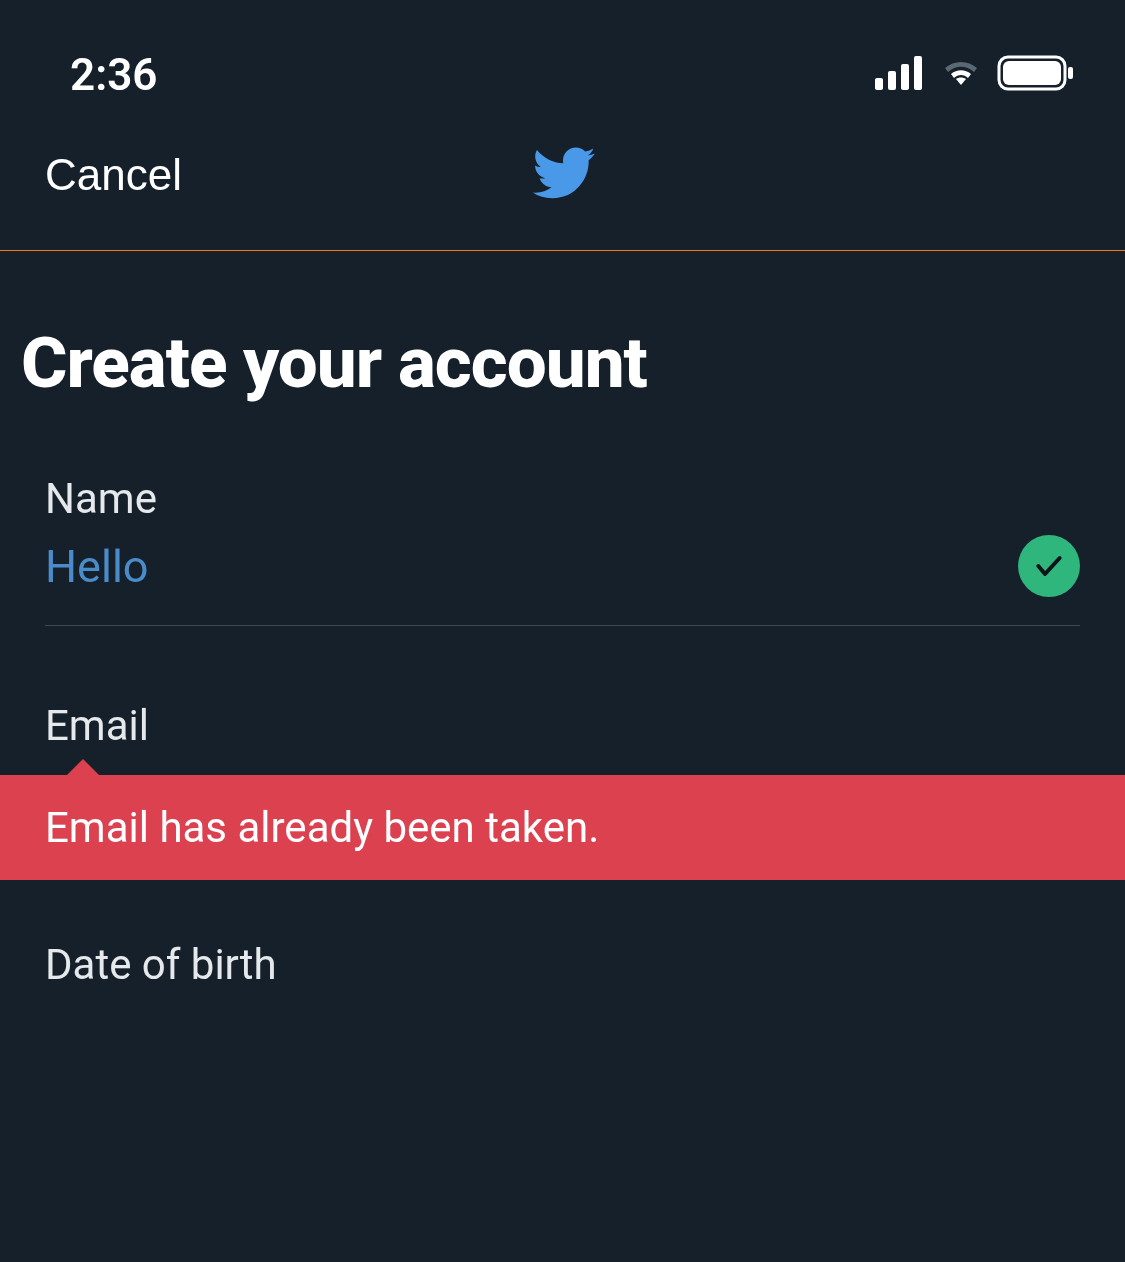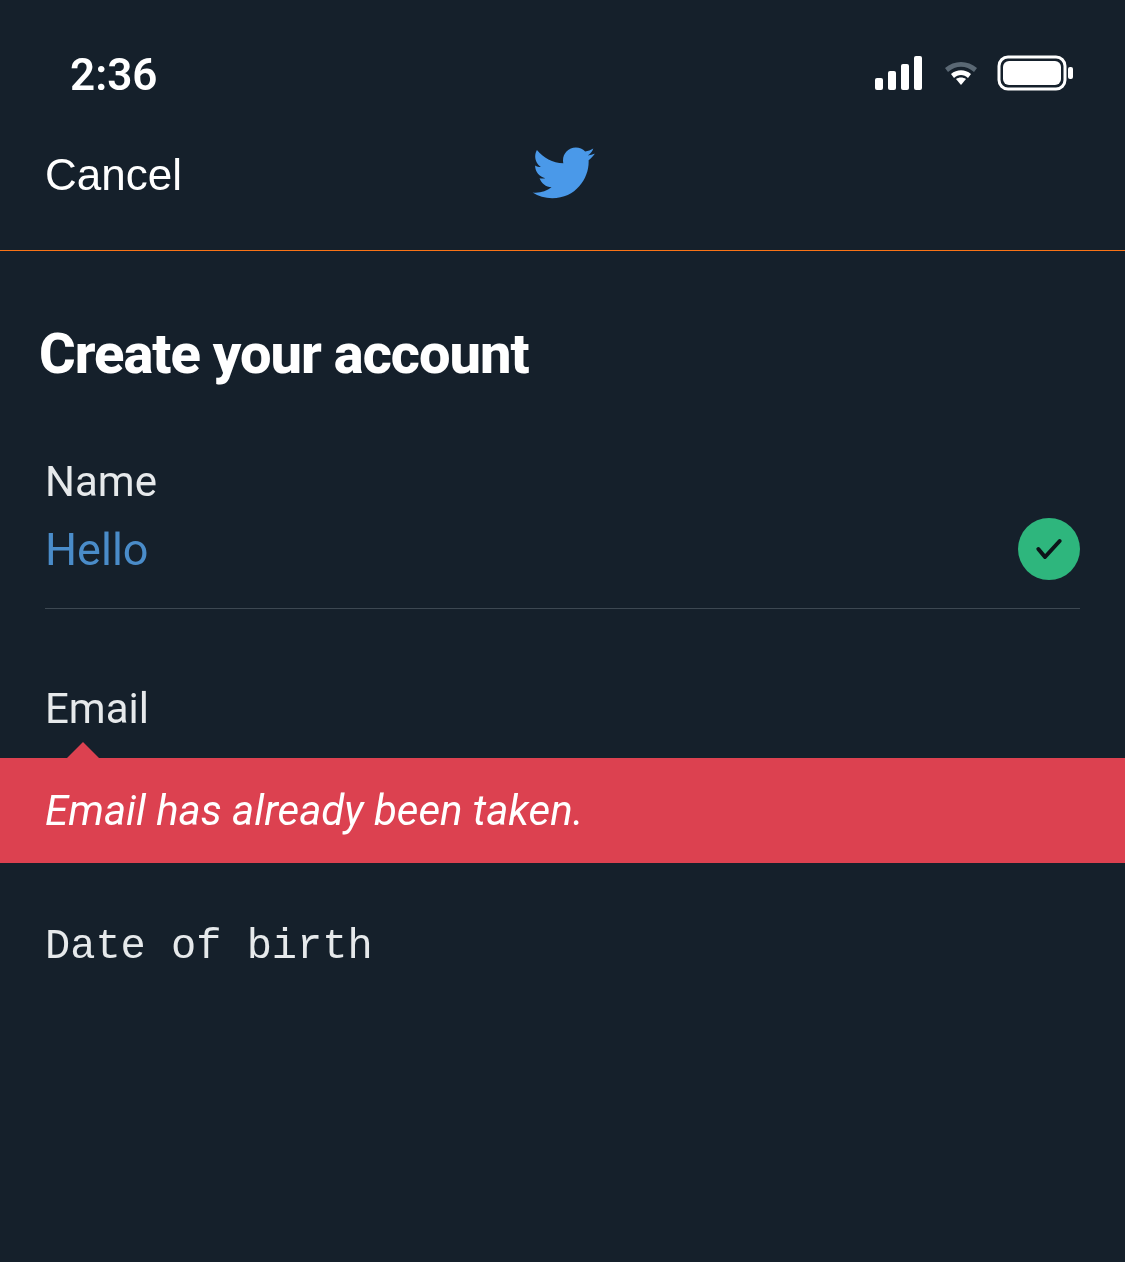--- a/index.html
+++ b/index.html
@@ -47,24 +47,24 @@
       background: none;
       border: none;
       cursor: pointer;
     }
     .twitter-logo {
       position: absolute;
       left: 50%;
       transform: translateX(-50%);
     }
     .page-title {
-      font-size: 56px;
+      font-size: 71px;
       font-weight: 800;
       color: #ffffff;
-      padding: 70px 45px 70px 39px;
+      padding: 70px 45px 70px 21px;
       letter-spacing: -1px;
     }
     .form-section {
       padding: 0;
     }
     .form-field {
       padding: 0 45px;
       position: relative;
     }
     .field-label {
@@ -107,36 +107,34 @@
       height: 75px;
     }
     .error-banner {
       background-color: #dc4150;
       color: #ffffff;
       font-size: 42px;
       font-weight: 400;
       padding: 28px 45px;
       margin-top: 25px;
       position: relative;
-      font-style: italic;
     }
     .error-banner::before {
       content: '';
       position: absolute;
       top: -16px;
       left: 65px;
       width: 0;
       height: 0;
       border-left: 18px solid transparent;
       border-right: 18px solid transparent;
       border-bottom: 18px solid #dc4150;
     }
     .dob-section {
       margin-top: 60px;
-      font-family: Liberation Mono, monospace;
     }
   </style>
 </head>
 <body>
 
 <div class="status-bar">
   <span class="status-time">2:36</span>
   <div class="status-icons">
     <span>
       <svg width="50" height="34" viewBox="0 0 50 34">

